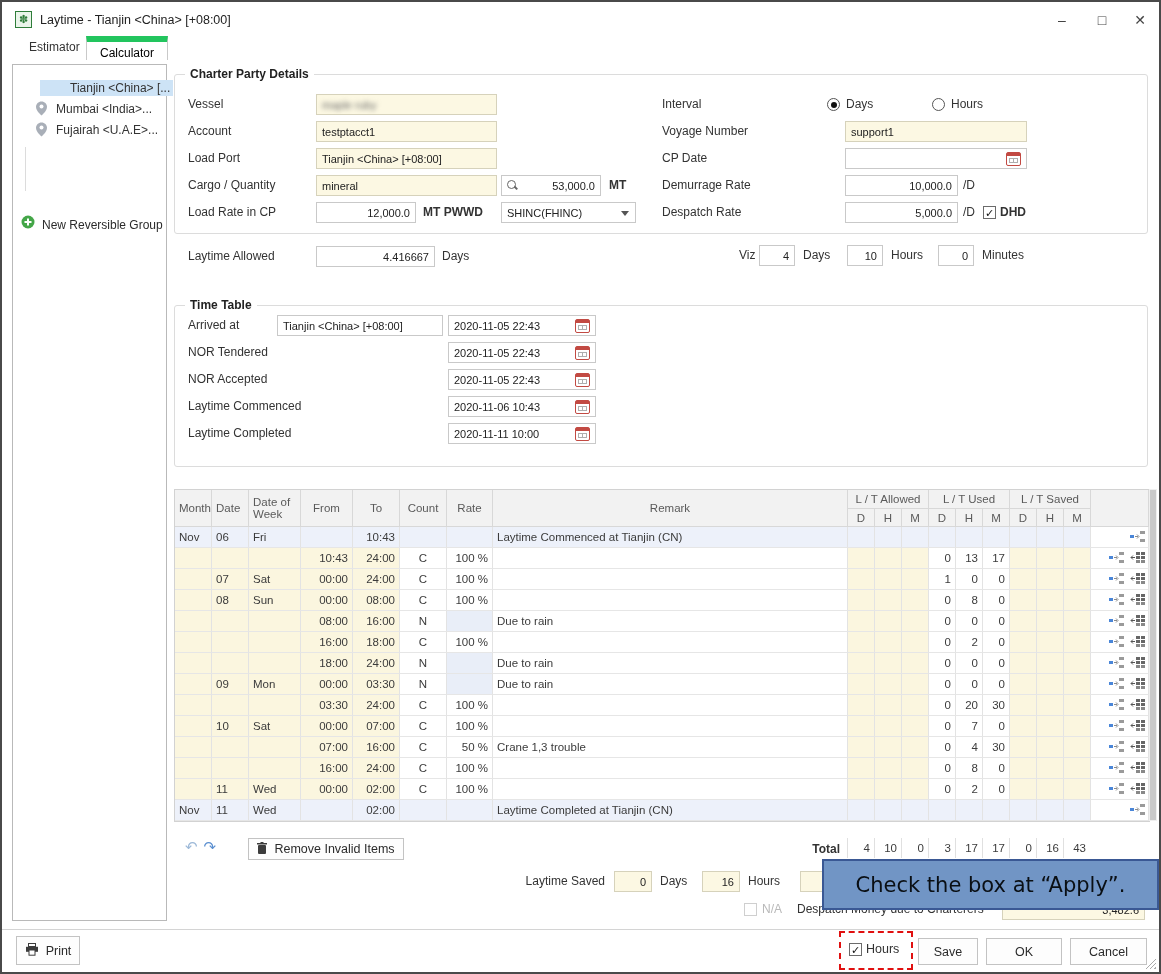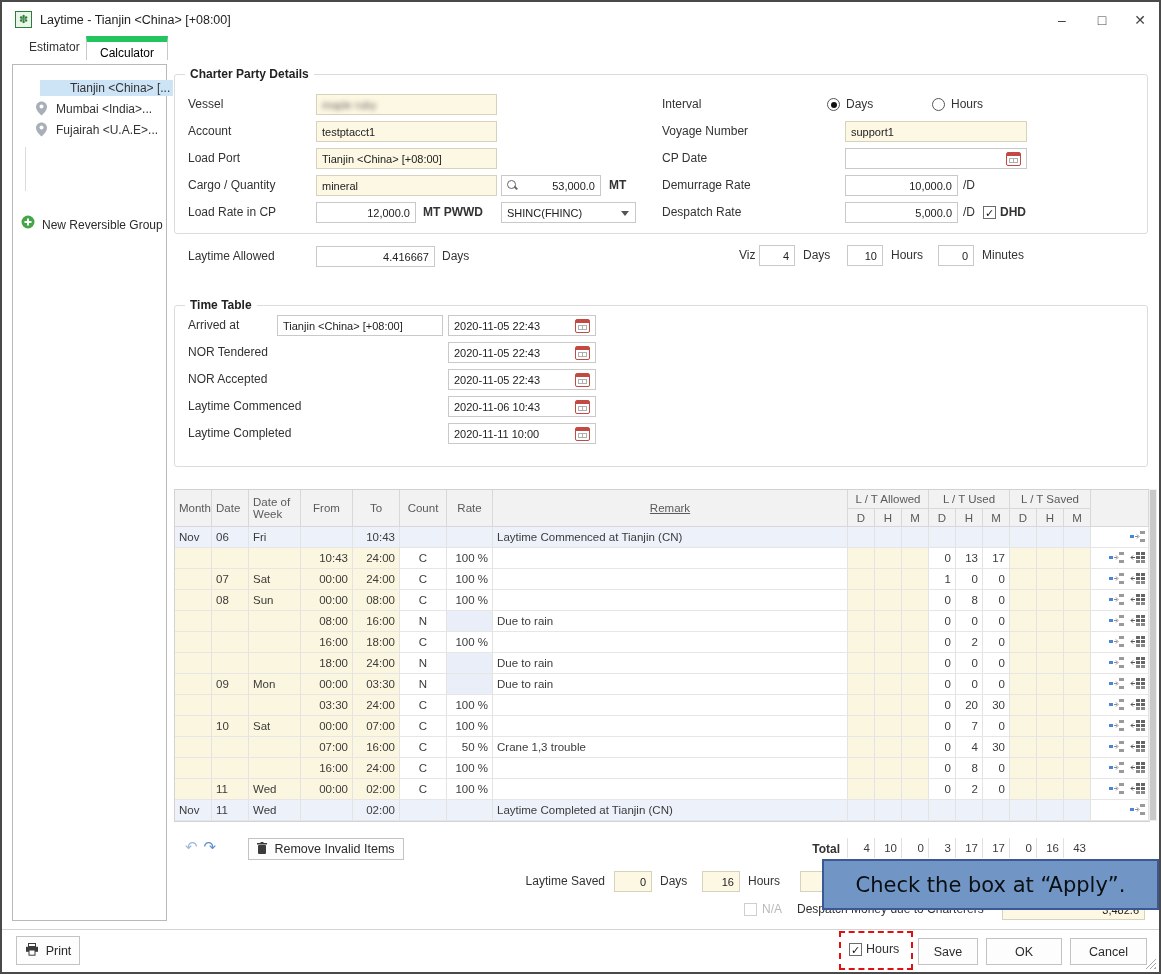--- a/index.html
+++ b/index.html
@@ -269,21 +269,21 @@
     </div>
 
   <div id="lt-grid" style="grid-template-columns: 37px 37px 52px 52px 47px 47px 46px 355px 27px 27px 27px 27px 27px 27px 27px 27px 27px 58px; grid-template-rows: 19px 18px;">
       <div class="hc al" style="grid-area: 1 / 1 / 3; padding-left: 4px;">Month</div>
       <div class="hc al" style="grid-area: 1 / 2 / 3; padding-left: 4px;">Date</div>
       <div class="hc al" style="grid-area: 1 / 3 / 3; padding-left: 4px;">Date of Week</div>
       <div class="hc ac" style="grid-area: 1 / 4 / 3;">From</div>
       <div class="hc ac" style="grid-area: 1 / 5 / 3;">To</div>
       <div class="hc ac" style="grid-area: 1 / 6 / 3;">Count</div>
       <div class="hc ac" style="grid-area: 1 / 7 / 3;">Rate</div>
-      <div class="hc ac" style="grid-area: 1 / 8 / 3; text-decoration: underline;">Remark</div>
+      <div class="hc ac" style="grid-area: 1 / 8 / 3;">Remark</div>
       <div class="hc ac" style="grid-area: 1 / 9 / auto / span 3;">L / T Allowed</div>
       <div class="hc ac" style="grid-area: 1 / 12 / auto / span 3;">L / T Used</div>
       <div class="hc ac" style="grid-area: 1 / 15 / auto / span 3;">L / T Saved</div>
       <div class="hc ac" style="grid-area: 2 / 9;">D</div>
       <div class="hc ac" style="grid-area: 2 / 10;">H</div>
       <div class="hc ac" style="grid-area: 2 / 11;">M</div>
       <div class="hc ac" style="grid-area: 2 / 12;">D</div>
       <div class="hc ac" style="grid-area: 2 / 13;">H</div>
       <div class="hc ac" style="grid-area: 2 / 14;">M</div>
       <div class="hc ac" style="grid-area: 2 / 15;">D</div>

